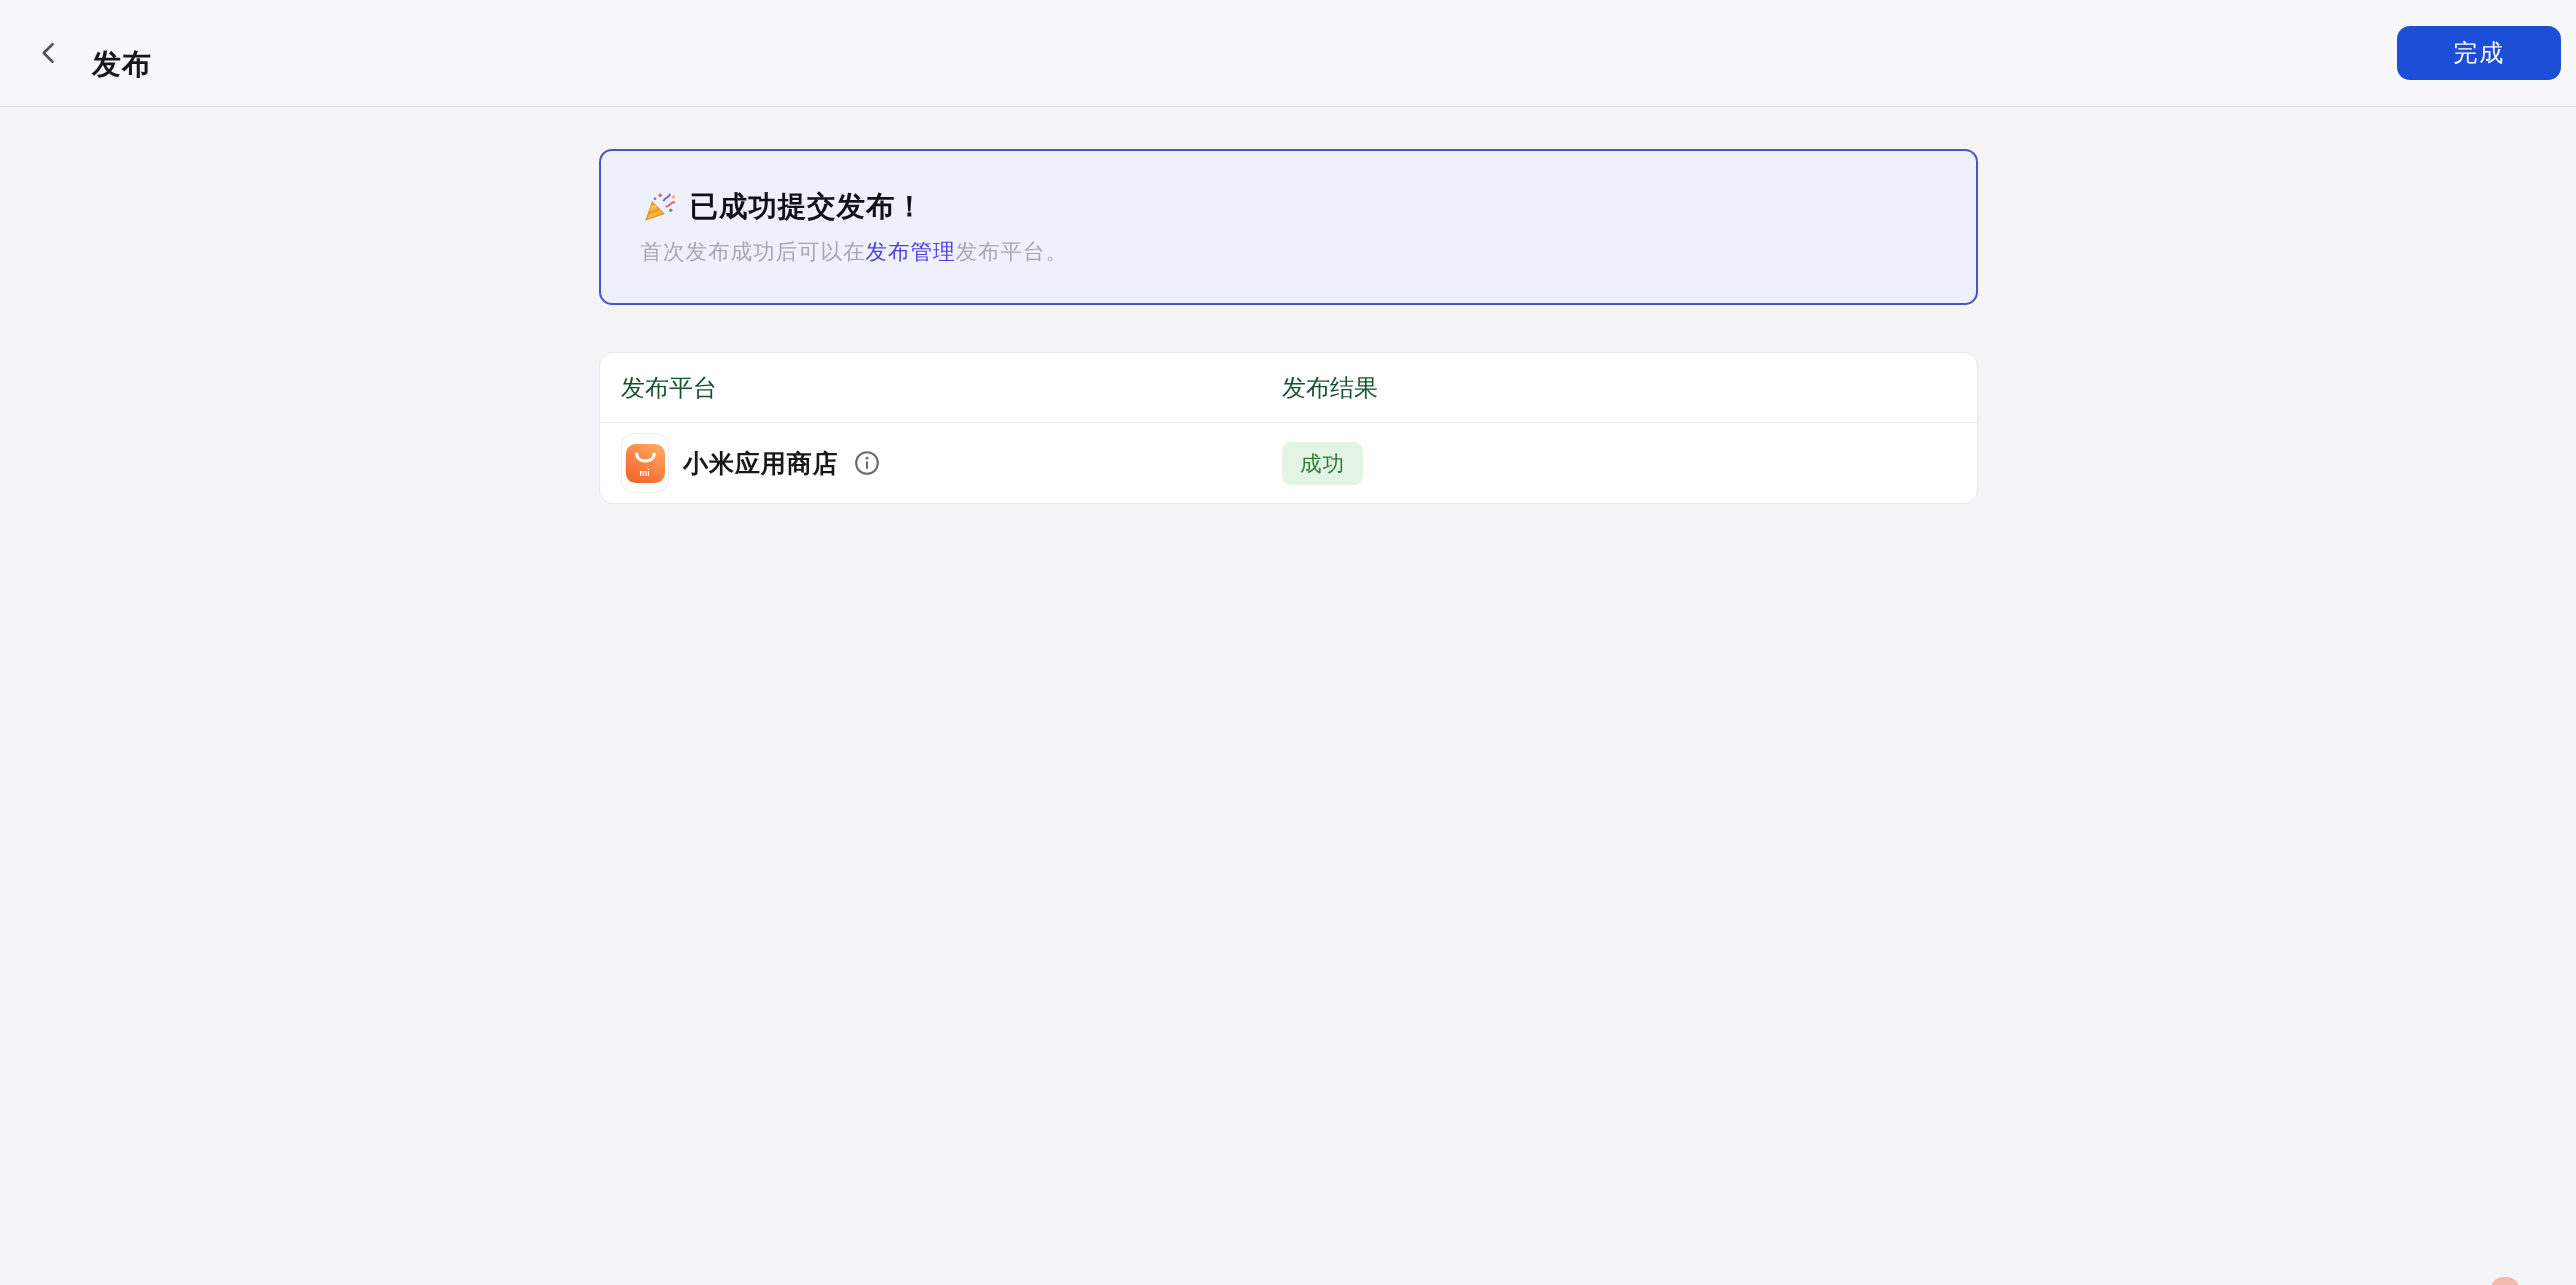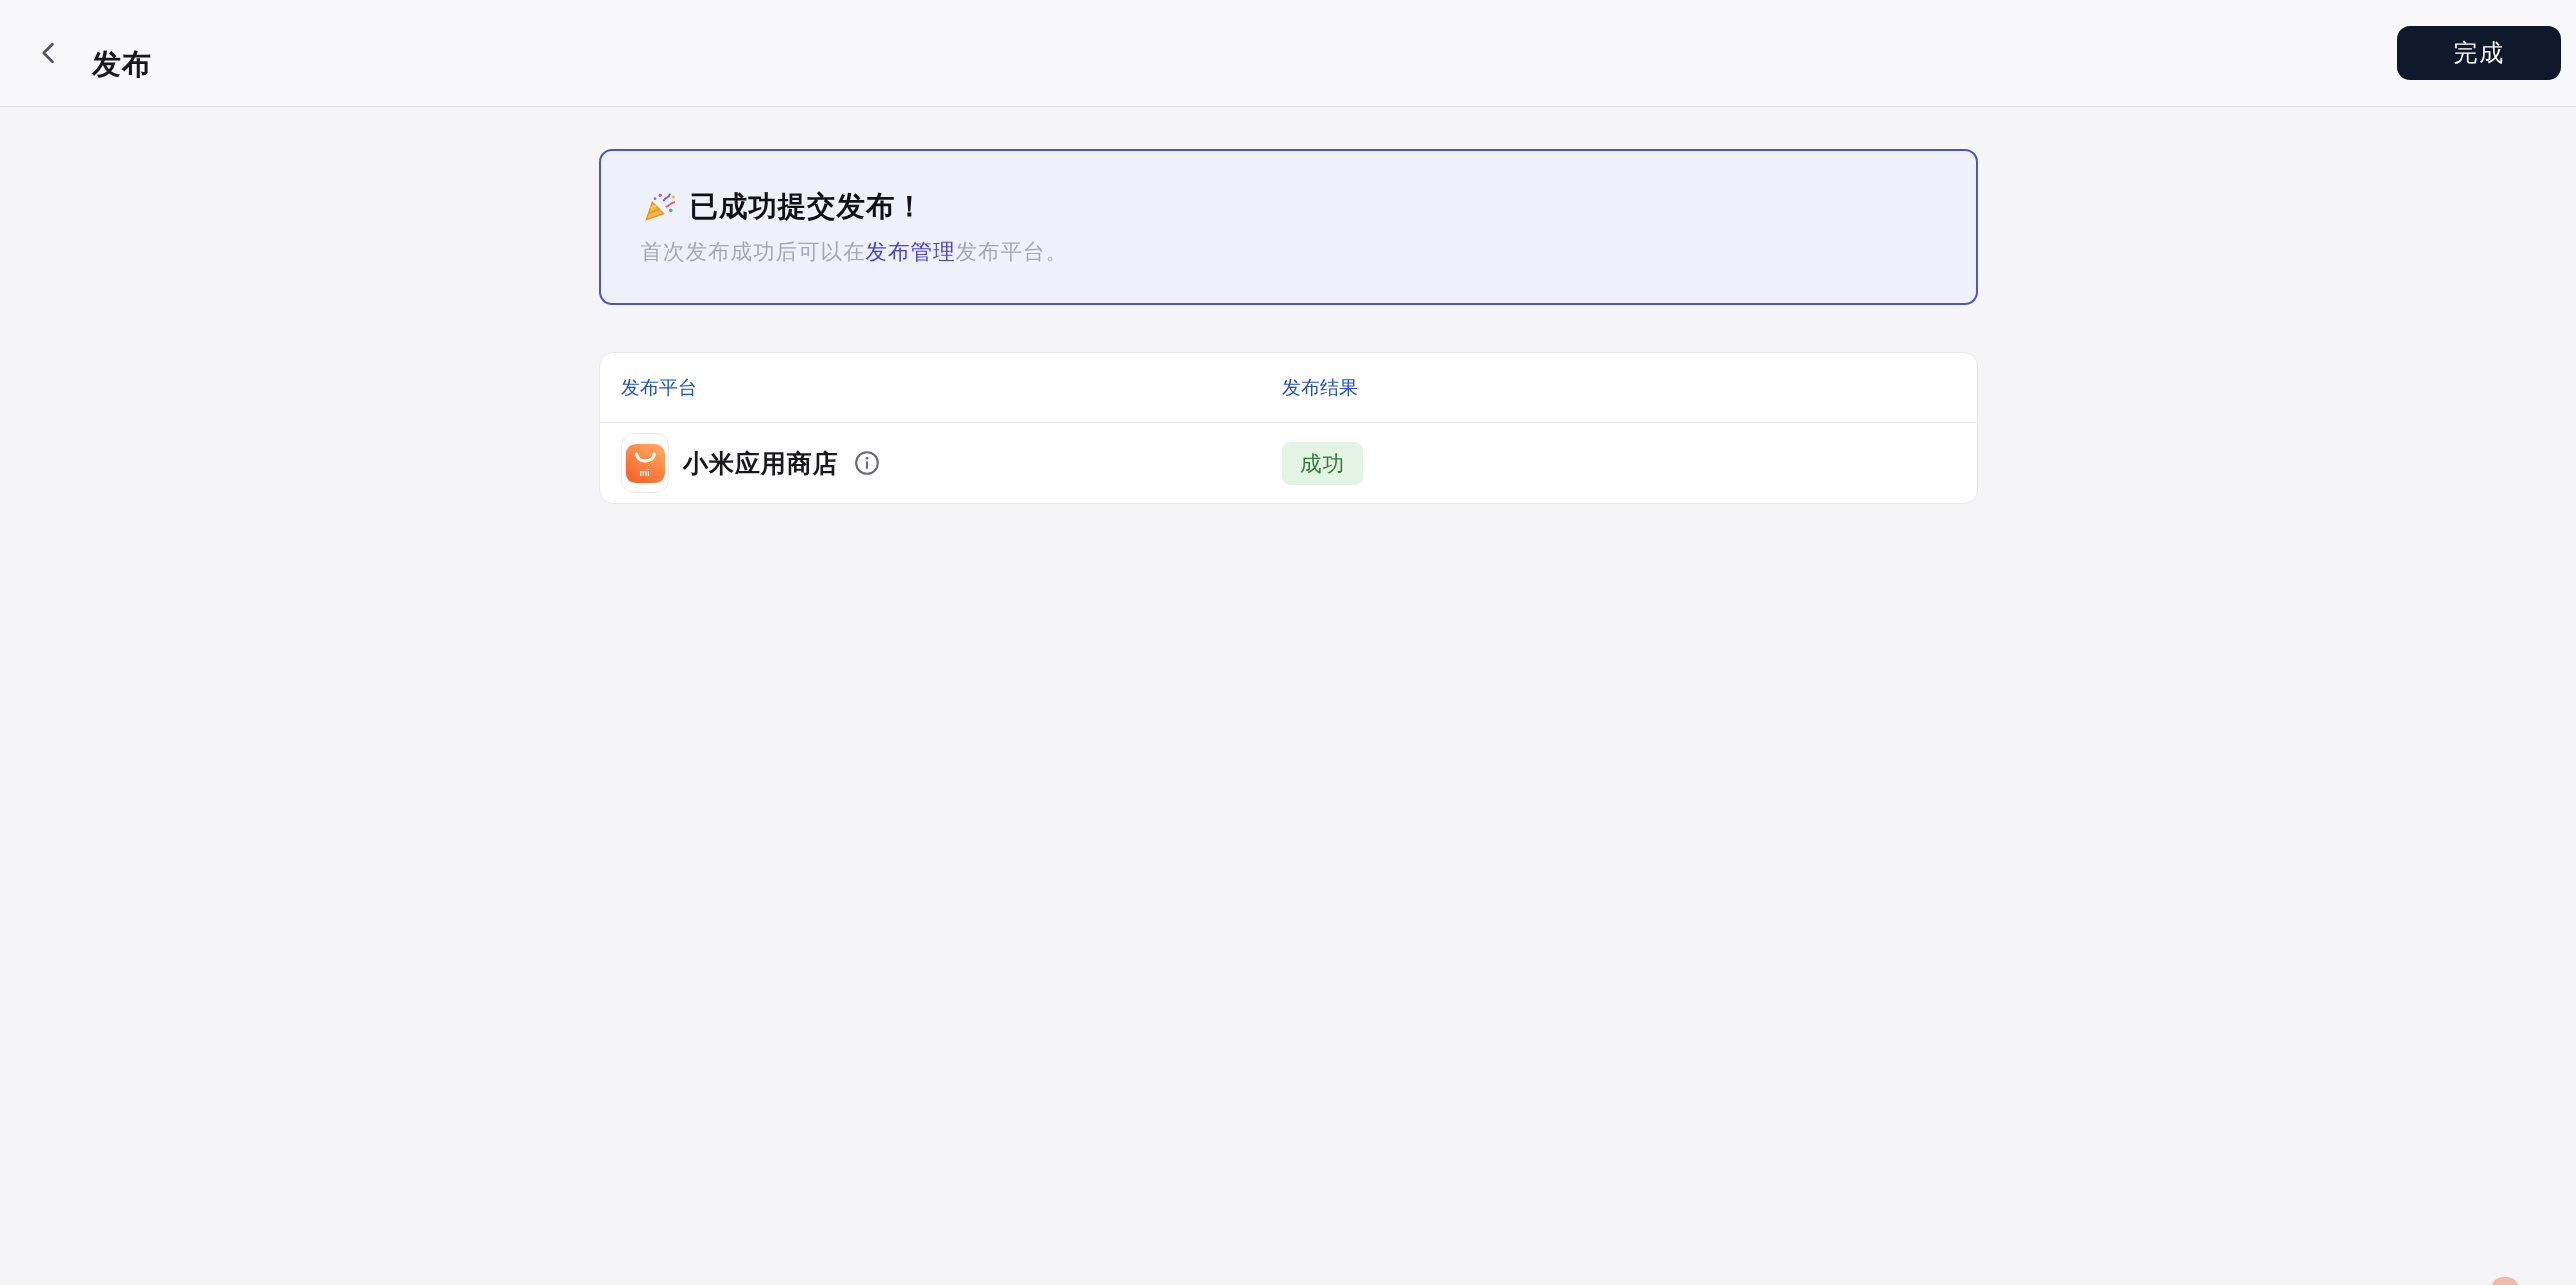--- a/index.html
+++ b/index.html
@@ -30,21 +30,21 @@
     margin-left: 21px;
     font-size: 29px;
     font-weight: 700;
     color: #18181b;
     letter-spacing: 0.9px;
     margin-top: 24px;
   }
   .header-spacer { flex: 1; }
   .done-btn {
     width: 164px; height: 54px;
-    background: #0f172a;
+    background: #1d4ed8;
     color: #ffffff;
     font-size: 24px;
     font-family: inherit;
     border: none;
     border-radius: 13px;
     cursor: pointer;
     letter-spacing: 1.7px;
   }
 
   
@@ -97,23 +97,23 @@
     overflow: hidden;
   }
   .trow {
     display: grid;
     grid-template-columns: 661px 1fr;
     align-items: center;
     padding-left: 21.6px;
   }
   .thead-row {
     height: 69px;
-    font-size: 19px;
+    font-size: 24px;
     font-weight: 500;
-    color: #1d4ed8;
+    color: #14532d;
   }
   .tbody-row {
     height: 81px;
     border-top: 1.7px solid #eeeef2;
   }
   .platform-cell {
     display: flex;
     align-items: center;
   }
   .app-icon-frame {

